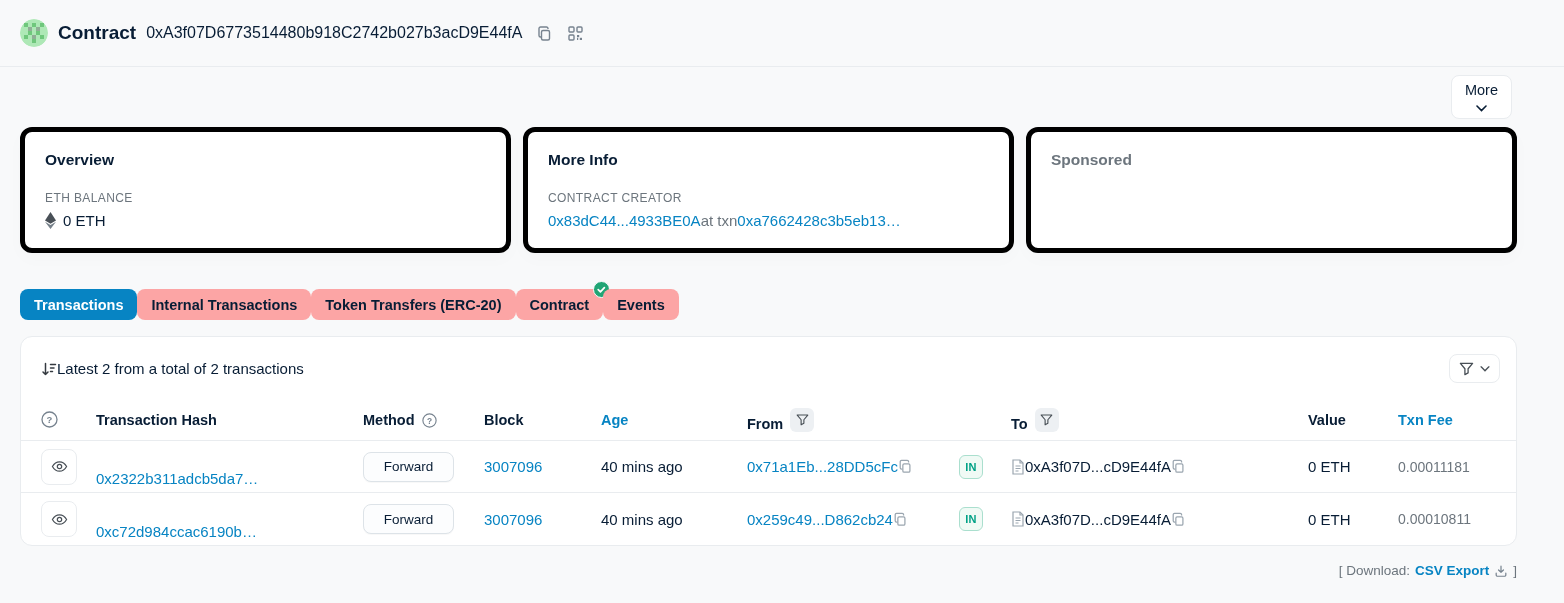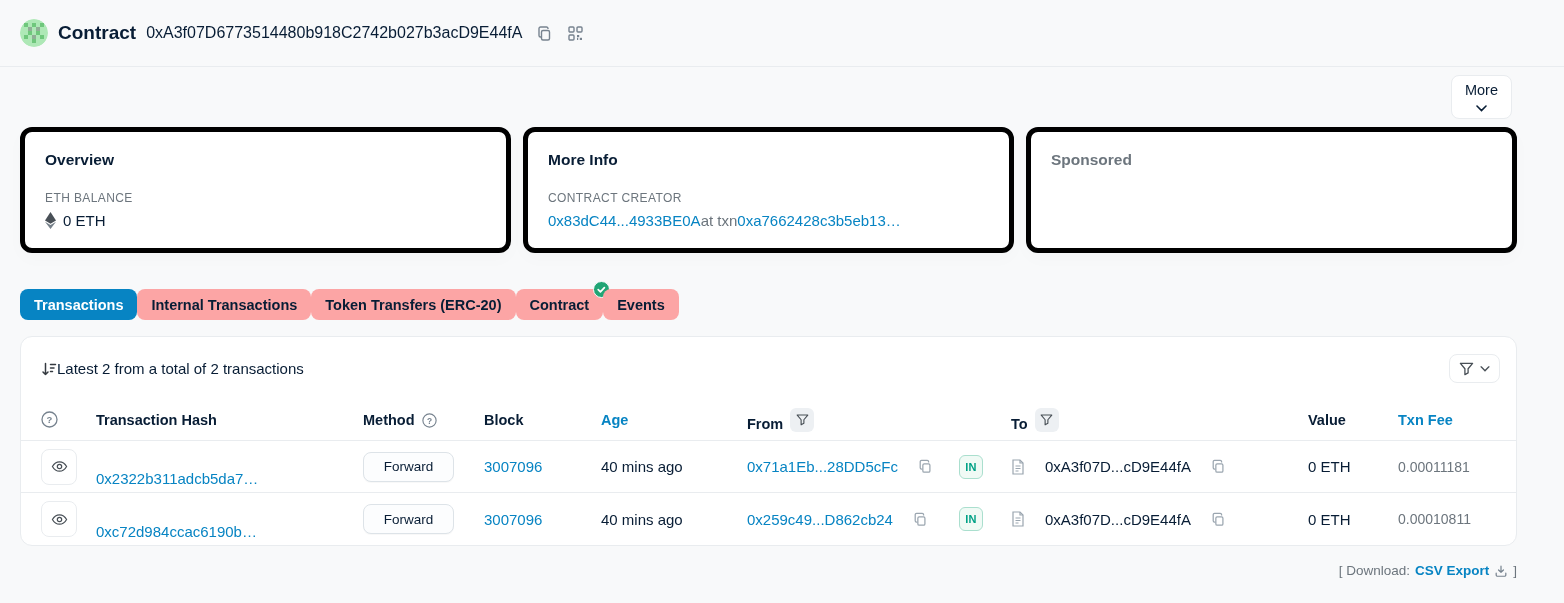--- a/index.html
+++ b/index.html
@@ -49,21 +49,21 @@
   .tx-grid { display:grid; grid-template-columns:55px 267px 121px 117px 146px 212px 52px 297px 90px 1fr; align-items:center; padding:0 20px; }
   .thead { height:42px; border-bottom:1px solid #e9ecef; font-weight:700; font-size:14.5px; }
   .th-flex { display:flex; align-items:flex-end; gap:7px; }
   .funnel-chip { width:24px; height:24px; border-radius:6px; background:#edf0f3; display:flex; align-items:center; justify-content:center; color:#495057; cursor:pointer; }
 
   .trow { height:52px; border-bottom:1px solid #e9ecef; font-size:15px; }
   .trow:last-child { border-bottom:none; }
   .eye-btn { width:36px; height:36px; background:#fff; border:1px solid #e9ecef; border-radius:8px; display:flex; align-items:center; justify-content:center; color:#495057; cursor:pointer; }
   .hash-link { white-space:nowrap; overflow:hidden; text-overflow:ellipsis; display:block; max-width:185px;margin-top:24px; }
   .btn-method { width:91px; height:30px; background:#fcfdfe; border:1px solid #dde3e8; border-radius:8px; font-size:13.5px; color:#081d35; cursor:pointer; font-family:inherit; box-shadow:0 1px 1px rgba(0,0,0,.03); }
-  .addr-cell { display:flex; align-items:center; gap:20px; white-space:nowrap;text-align:right; }
+  .addr-cell { display:flex; align-items:center; gap:0; white-space:nowrap;text-align:right; }
   .copy-btn { color:#9aa5af; cursor:pointer; }
   .badge-in { width:24px; height:24px; border:1px solid #aadfce; background:#f0faf5; border-radius:6px; color:#00a186; font-size:11px; font-weight:700; letter-spacing:.3px; display:flex; align-items:center; justify-content:center; }
   .doc-ico { color:#9aa5af; }
   .fee { color:#6c757d; font-size:14px; }
 
   
   .footer-row { margin:17px 47px 0 20px; display:flex; justify-content:flex-end; align-items:center; gap:5px; font-size:13.5px; color:#6c757d; }
   .footer-row .csv { font-weight:700; }
   .dl-ico { color:#77838f; }
 </style>

